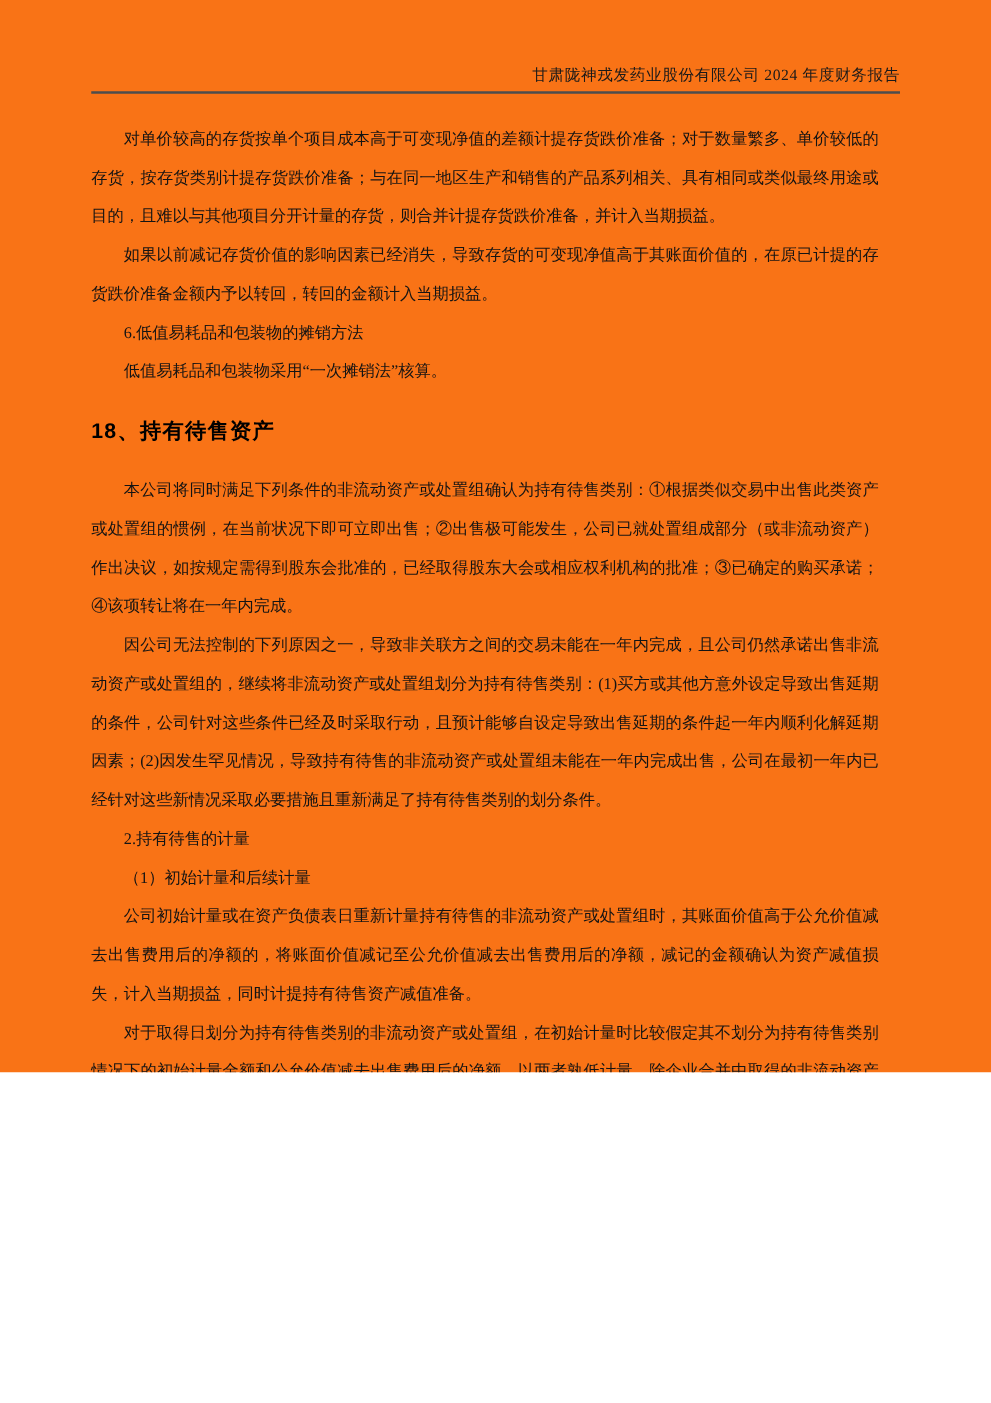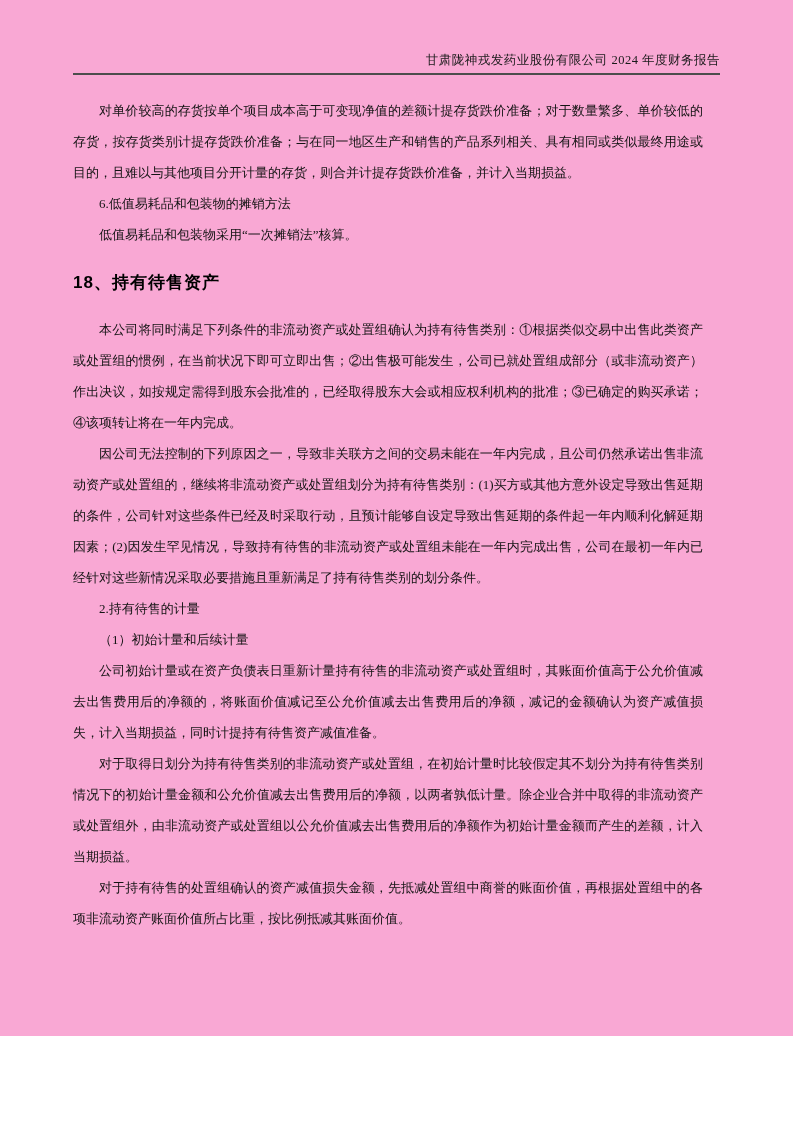--- a/index.html
+++ b/index.html
@@ -3,22 +3,22 @@
 <meta charset="utf-8">
 <style>
   html, body {
     margin: 0;
     padding: 0;
     background: #ffffff;
   }
   .page {
     position: relative;
     width: 793px;
-    height: 1036px;
-    background: #f9a8d4;
+    height: 858px;
+    background: #f97316;
     overflow: hidden;
     font-family: "Liberation Serif", "DejaVu Serif", serif;
     color: #141414;
   }
   .doc-header {
     position: absolute;
     top: 0;
     left: 73px;
     right: 73px;
     padding-top: 52px;
@@ -74,20 +74,21 @@
 
 <div class="page">
 
   <div class="doc-header">
     <div class="doc-header-title">甘肃陇神戎发药业股份有限公司 2024 年度财务报告</div>
     <div class="doc-header-rule"></div>
   </div>
 
   <div class="doc-content">
     <p class="para">对单价较高的存货按单个项目成本高于可变现净值的差额计提存货跌价准备；对于数量繁多、单价较低的存货，按存货类别计提存货跌价准备；与在同一地区生产和销售的产品系列相关、具有相同或类似最终用途或目的，且难以与其他项目分开计量的存货，则合并计提存货跌价准备，并计入当期损益。</p>
+    <p class="para">如果以前减记存货价值的影响因素已经消失，导致存货的可变现净值高于其账面价值的，在原已计提的存货跌价准备金额内予以转回，转回的金额计入当期损益。</p>
     <p class="para">6.低值易耗品和包装物的摊销方法</p>
     <p class="para">低值易耗品和包装物采用“一次摊销法”核算。</p>
     <h2 class="section-heading">18、持有待售资产</h2>
     <p class="para">本公司将同时满足下列条件的非流动资产或处置组确认为持有待售类别：①根据类似交易中出售此类资产或处置组的惯例，在当前状况下即可立即出售；②出售极可能发生，公司已就处置组成部分（或非流动资产）作出决议，如按规定需得到股东会批准的，已经取得股东大会或相应权利机构的批准；③已确定的购买承诺；④该项转让将在一年内完成。</p>
     <p class="para">因公司无法控制的下列原因之一，导致非关联方之间的交易未能在一年内完成，且公司仍然承诺出售非流动资产或处置组的，继续将非流动资产或处置组划分为持有待售类别：(1)买方或其他方意外设定导致出售延期的条件，公司针对这些条件已经及时采取行动，且预计能够自设定导致出售延期的条件起一年内顺利化解延期因素；(2)因发生罕见情况，导致持有待售的非流动资产或处置组未能在一年内完成出售，公司在最初一年内已经针对这些新情况采取必要措施且重新满足了持有待售类别的划分条件。</p>
     <p class="para">2.持有待售的计量</p>
     <p class="para">（1）初始计量和后续计量</p>
     <p class="para">公司初始计量或在资产负债表日重新计量持有待售的非流动资产或处置组时，其账面价值高于公允价值减去出售费用后的净额的，将账面价值减记至公允价值减去出售费用后的净额，减记的金额确认为资产减值损失，计入当期损益，同时计提持有待售资产减值准备。</p>
     <p class="para">对于取得日划分为持有待售类别的非流动资产或处置组，在初始计量时比较假定其不划分为持有待售类别情况下的初始计量金额和公允价值减去出售费用后的净额，以两者孰低计量。除企业合并中取得的非流动资产或处置组外，由非流动资产或处置组以公允价值减去出售费用后的净额作为初始计量金额而产生的差额，计入当期损益。</p>
     <p class="para">对于持有待售的处置组确认的资产减值损失金额，先抵减处置组中商誉的账面价值，再根据处置组中的各项非流动资产账面价值所占比重，按比例抵减其账面价值。</p>

